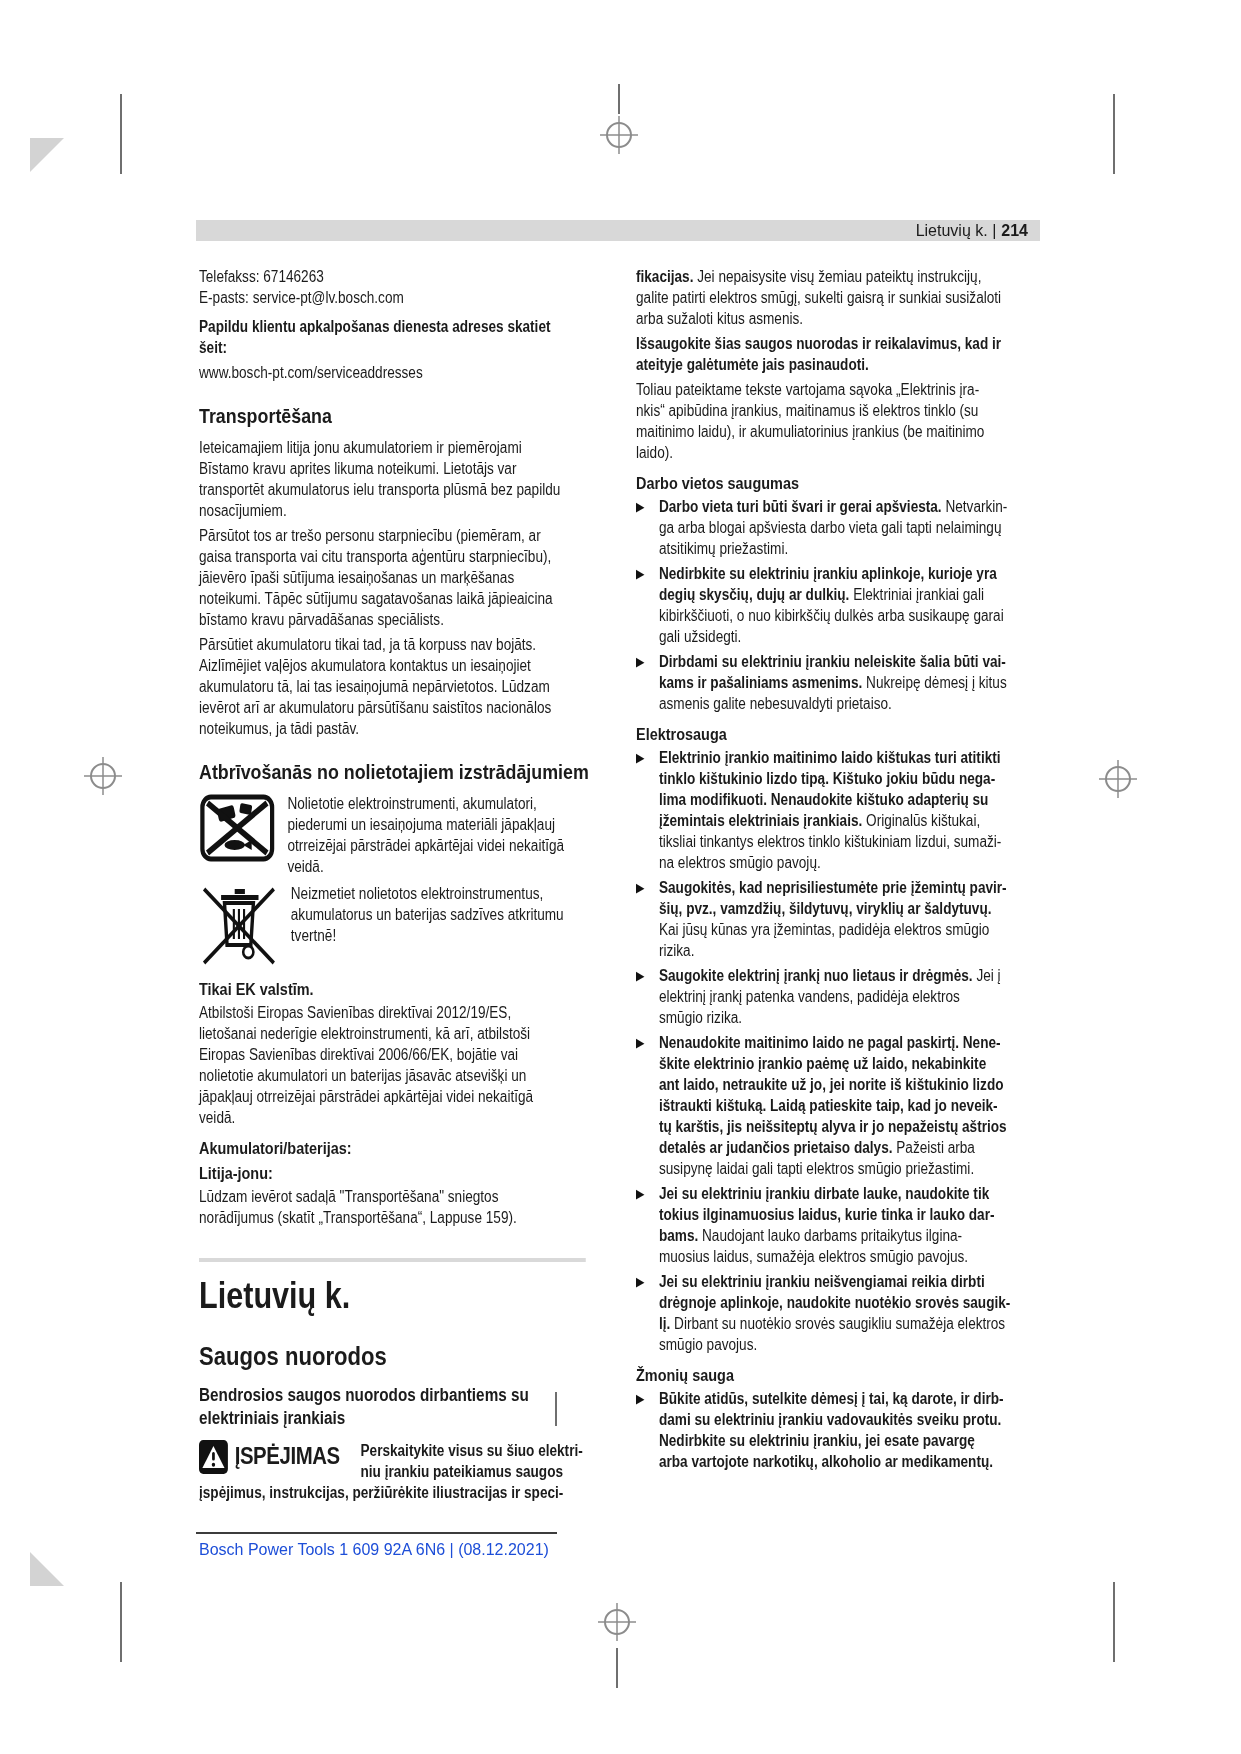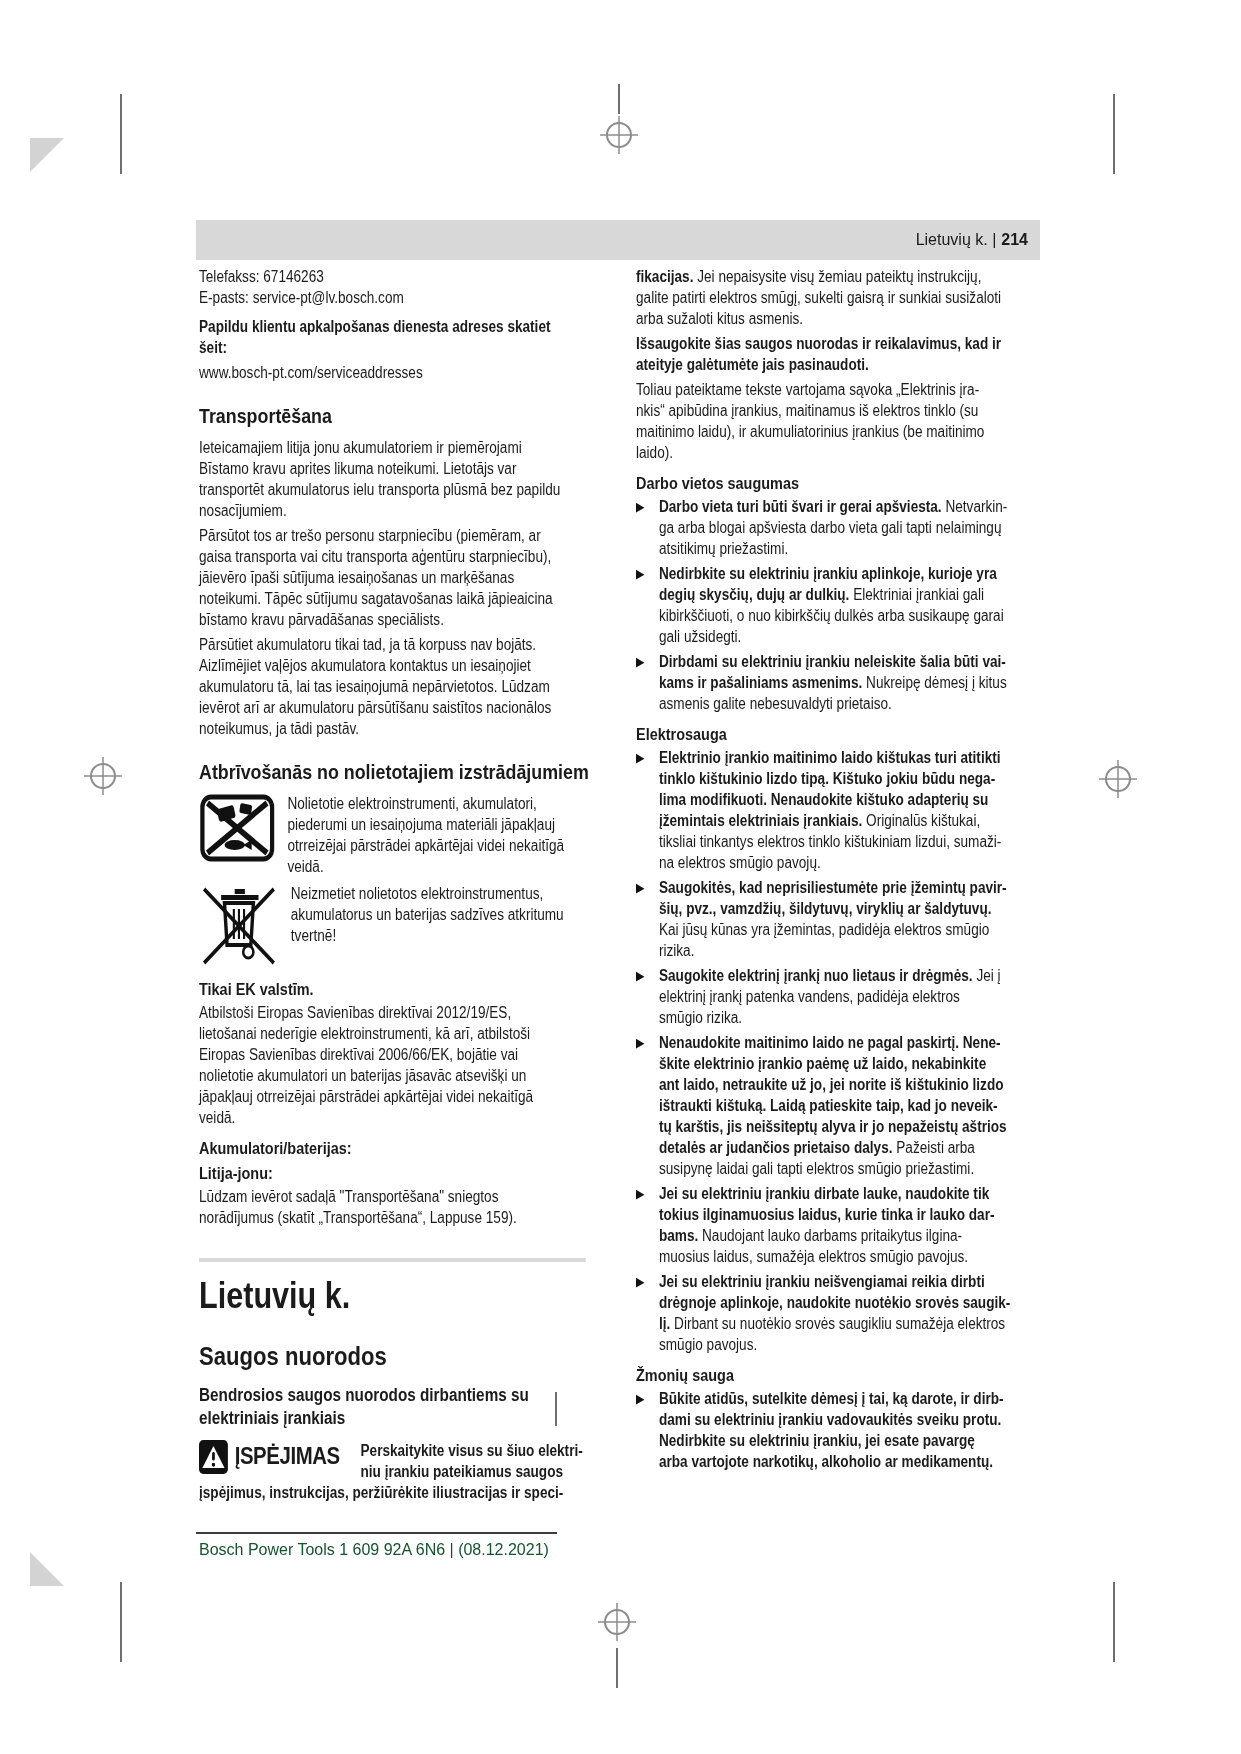--- a/index.html
+++ b/index.html
@@ -1,19 +1,19 @@
 <!DOCTYPE html>
 <html><head>
 <meta charset="utf-8">
 <style>
   html,body{margin:0;padding:0;background:#ffffff;}
   .page{position:relative;width:1241px;height:1754px;background:#ffffff;overflow:hidden;
         font-family:"Liberation Sans",sans-serif;color:#1b1b1b;}
   
-  .hdrbar{position:absolute;left:196px;top:220px;width:844px;height:40px;background:#d8d8d8;
+  .hdrbar{position:absolute;left:196px;top:220px;width:844px;height:21px;background:#d8d8d8;
           display:flex;align-items:center;justify-content:flex-end;box-sizing:border-box;
           padding-right:12px;font-size:16px;}
   .hdrbar .pg{font-weight:bold;margin-left:5px;}
   
   .col{position:absolute;transform:scaleX(0.85);transform-origin:0 0;font-size:16px;line-height:21px;}
   .col-left{left:199px;top:266px;width:480px;}
   .col-right{left:636px;top:266px;width:520px;}
   .p{margin:0 0 4px 0;white-space:pre-line;}
   .b{font-weight:bold;}
   .mt8{margin-top:8px;}
@@ -28,21 +28,21 @@
   .bullet{display:flex;margin:0 0 4px 0;}
   .bullet .mk{flex:none;width:27px;font-size:13px;line-height:21px;color:#111;}
   .bullet .bt{white-space:pre-line;flex:1;}
   .grayrule{height:4px;background:#d9d9d9;margin:30px 0 0 0;width:455px;}
   .warnrow{display:flex;margin-top:10px;}
   .warnleft{flex:none;width:190px;display:flex;gap:8px;align-items:flex-start;}
   .warnlabel{font-size:24px;line-height:26px;font-weight:bold;letter-spacing:-0.5px;margin-top:3px;}
   .warnside{font-weight:bold;white-space:pre-line;}
   
   .footrule{position:absolute;left:196px;top:1532px;width:361px;height:2px;background:#3c3c3c;}
-  .foot{position:absolute;left:199px;top:1541px;font-size:16px;color:#14532d;}
+  .foot{position:absolute;left:199px;top:1541px;font-size:16px;color:#1d4ed8;}
   
   .vmark{position:absolute;width:2px;background:#6f6f6f;}
   .wedge{position:absolute;width:0;height:0;}
   .wedge.tl{border-top:34px solid #d3d3d3;border-right:34px solid transparent;}
   .wedge.bl{border-bottom:34px solid #d3d3d3;border-right:34px solid transparent;}
   .regmark{position:absolute;}
 </style>
 </head>
 <body>
 

